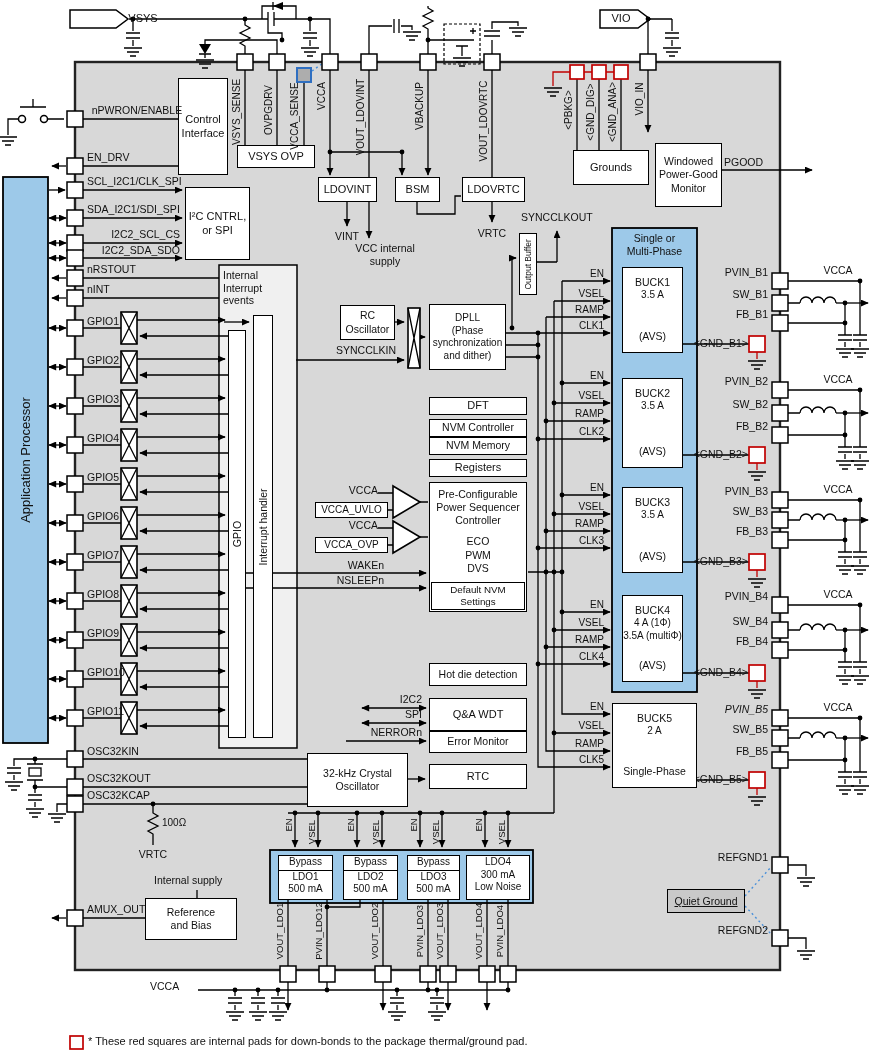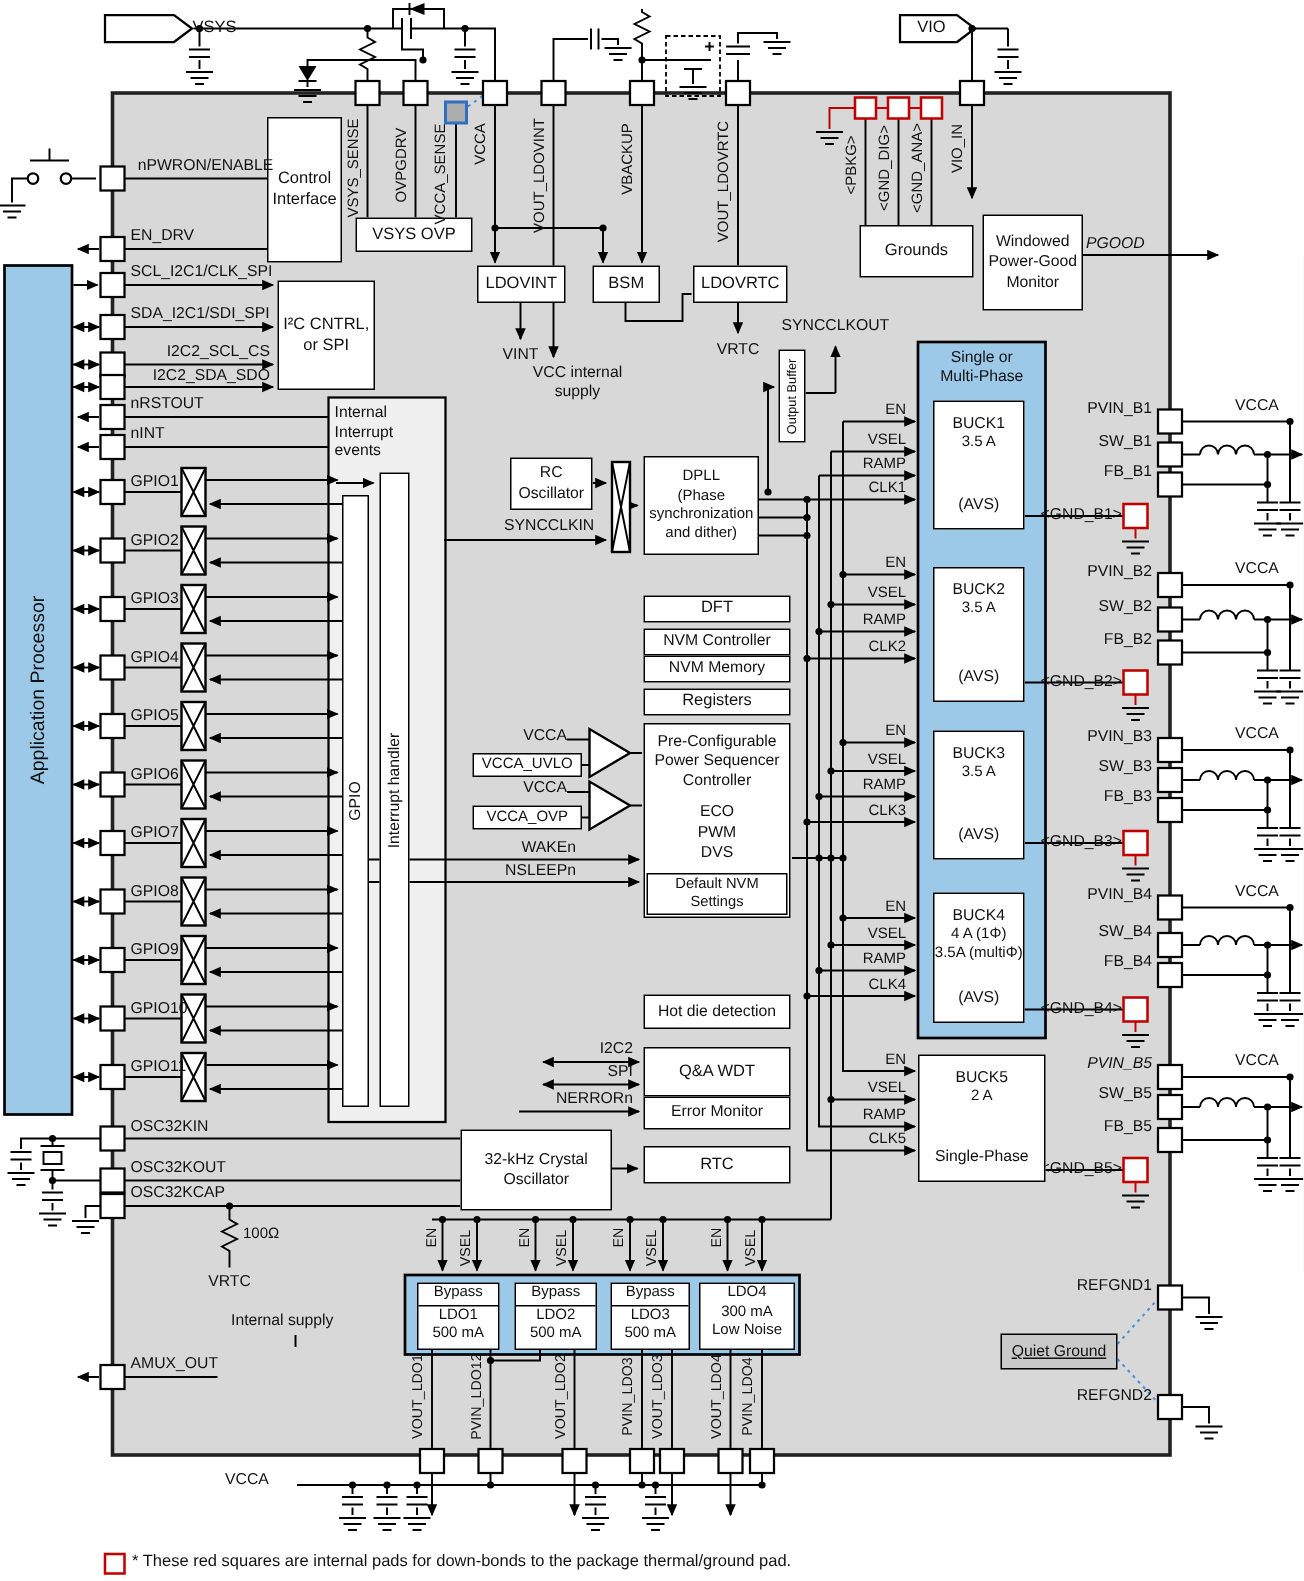--- a/index.html
+++ b/index.html
@@ -558,20 +558,22 @@
     <div class="wb" style="left: 429px; top: 397px; width: 98px; height: 18px; font-size: 11px;">DFT</div>
     <div class="wb" style="left: 429px; top: 419px; width: 98px; height: 18px; font-size: 10.5px;">NVM Controller</div>
     <div class="wb" style="left: 429px; top: 437px; width: 98px; height: 18px; font-size: 10.5px;">NVM Memory</div>
     <div class="wb" style="left: 429px; top: 459px; width: 98px; height: 18px; font-size: 11px;">Registers</div>
     <div class="wb" style="left: 429px; top: 663px; width: 98px; height: 23px; font-size: 10.5px;">Hot die detection</div>
     <div class="wb" style="left: 429px; top: 698px; width: 98px; height: 33px; font-size: 11px;">Q&amp;A WDT</div>
     <div class="wb" style="left: 429px; top: 731px; width: 98px; height: 22px; font-size: 10.5px;">Error Monitor</div>
     <div class="wb" style="left: 307px; top: 753px; width: 101px; height: 54px; font-size: 10.5px;">32-kHz Crystal
 Oscillator</div>
     <div class="wb" style="left: 429px; top: 764px; width: 98px; height: 25px; font-size: 11px;">RTC</div>
+    <div class="wb" style="left: 145px; top: 898px; width: 92px; height: 42px; font-size: 10.5px;">Reference
+and Bias</div>
     <div class="qb" style="left: 667px; top: 889px; width: 78px; height: 24px; font-size: 10.5px;">Quiet Ground</div>
     <div class="wb" style="left: 315px; top: 502px; width: 73px; height: 16px; font-size: 10px;">VCCA_UVLO</div>
     <div class="wb" style="left: 315px; top: 537px; width: 73px; height: 16px; font-size: 10px;">VCCA_OVP</div>
     <div class="wb" style="left: 429px; top: 482px; width: 98px; height: 130px; font-size: 10.5px; flex-direction: column; justify-content: flex-start;"><div style="margin-top: 5px;">Pre-Configurable
 Power Sequencer
 Controller</div><div style="margin-top: 8px;">ECO
 PWM
 DVS</div><div style="position: absolute; left: 1px; right: 1px; bottom: 1px; border: 1.4px solid rgb(0, 0, 0); background: rgb(255, 255, 255); font-size: 9.8px; padding: 1px 0px;">Default NVM Settings</div></div>
     <div class="wb" style="left: 519px; top: 233px; width: 18px; height: 62px; font-size: 8.5px;"><span style="transform: rotate(-90deg); white-space: nowrap;">Output Buffer</span></div>
     <div class="bar" style="left: 228px; top: 330px; width: 18px; height: 408px;">
@@ -597,21 +599,21 @@
     <div class="pl" style="left: 87px; top: 175px; width: 110px; text-align: left; font-size: 10.5px;">SCL_I2C1/CLK_SPI</div>
     <div class="pl" style="left: 87px; top: 203px; width: 112px; text-align: left; font-size: 10.5px;">SDA_I2C1/SDI_SPI</div>
     <div class="pl" style="left: 100px; top: 228px; width: 80px; text-align: right; font-size: 10.5px;">I2C2_SCL_CS</div>
     <div class="pl" style="left: 96px; top: 244px; width: 84px; text-align: right; font-size: 10.5px;">I2C2_SDA_SDO</div>
     <div class="pl" style="left: 87px; top: 263px; width: 60px; text-align: left; font-size: 10.5px;">nRSTOUT</div>
     <div class="pl" style="left: 87px; top: 283px; width: 40px; text-align: left; font-size: 10.5px;">nINT</div>
     <div class="pl" style="left: 87px; top: 745px; width: 70px; text-align: left; font-size: 10.5px;">OSC32KIN</div>
     <div class="pl" style="left: 87px; top: 772px; width: 80px; text-align: left; font-size: 10.5px;">OSC32KOUT</div>
     <div class="pl" style="left: 87px; top: 789px; width: 80px; text-align: left; font-size: 10.5px;">OSC32KCAP</div>
     <div class="pl" style="left: 87px; top: 903px; width: 72px; text-align: left; font-size: 10.5px;">AMUX_OUT</div>
-    <div class="pl" style="left: 724px; top: 156px; width: 54px; text-align: left; font-size: 10.5px; font-style: italic;">PGOOD</div>
+    <div class="pl" style="left: 724px; top: 156px; width: 54px; text-align: left; font-size: 10.5px;">PGOOD</div>
     <div class="pl" style="left: 327px; top: 230px; width: 40px; text-align: center; font-size: 10.5px;">VINT</div>
     <div class="pl" style="left: 345px; top: 242px; width: 80px; text-align: center; font-size: 10.5px;">VCC internal
 supply</div>
     <div class="pl" style="left: 472px; top: 227px; width: 40px; text-align: center; font-size: 10.5px;">VRTC</div>
     <div class="pl" style="left: 521px; top: 211px; width: 84px; text-align: left; font-size: 10.5px;">SYNCCLKOUT</div>
     <div class="pl" style="left: 336px; top: 344px; width: 62px; text-align: left; font-size: 10.5px;">SYNCCLKIN</div>
     <div class="pl" style="left: 344px; top: 484px; width: 34px; text-align: right; font-size: 10.5px;">VCCA</div>
     <div class="pl" style="left: 344px; top: 519px; width: 34px; text-align: right; font-size: 10.5px;">VCCA</div>
     <div class="pl" style="left: 328px; top: 559px; width: 56px; text-align: right; font-size: 10.5px;">WAKEn</div>
     <div class="pl" style="left: 322px; top: 574px; width: 62px; text-align: right; font-size: 10.5px;">NSLEEPn</div>

